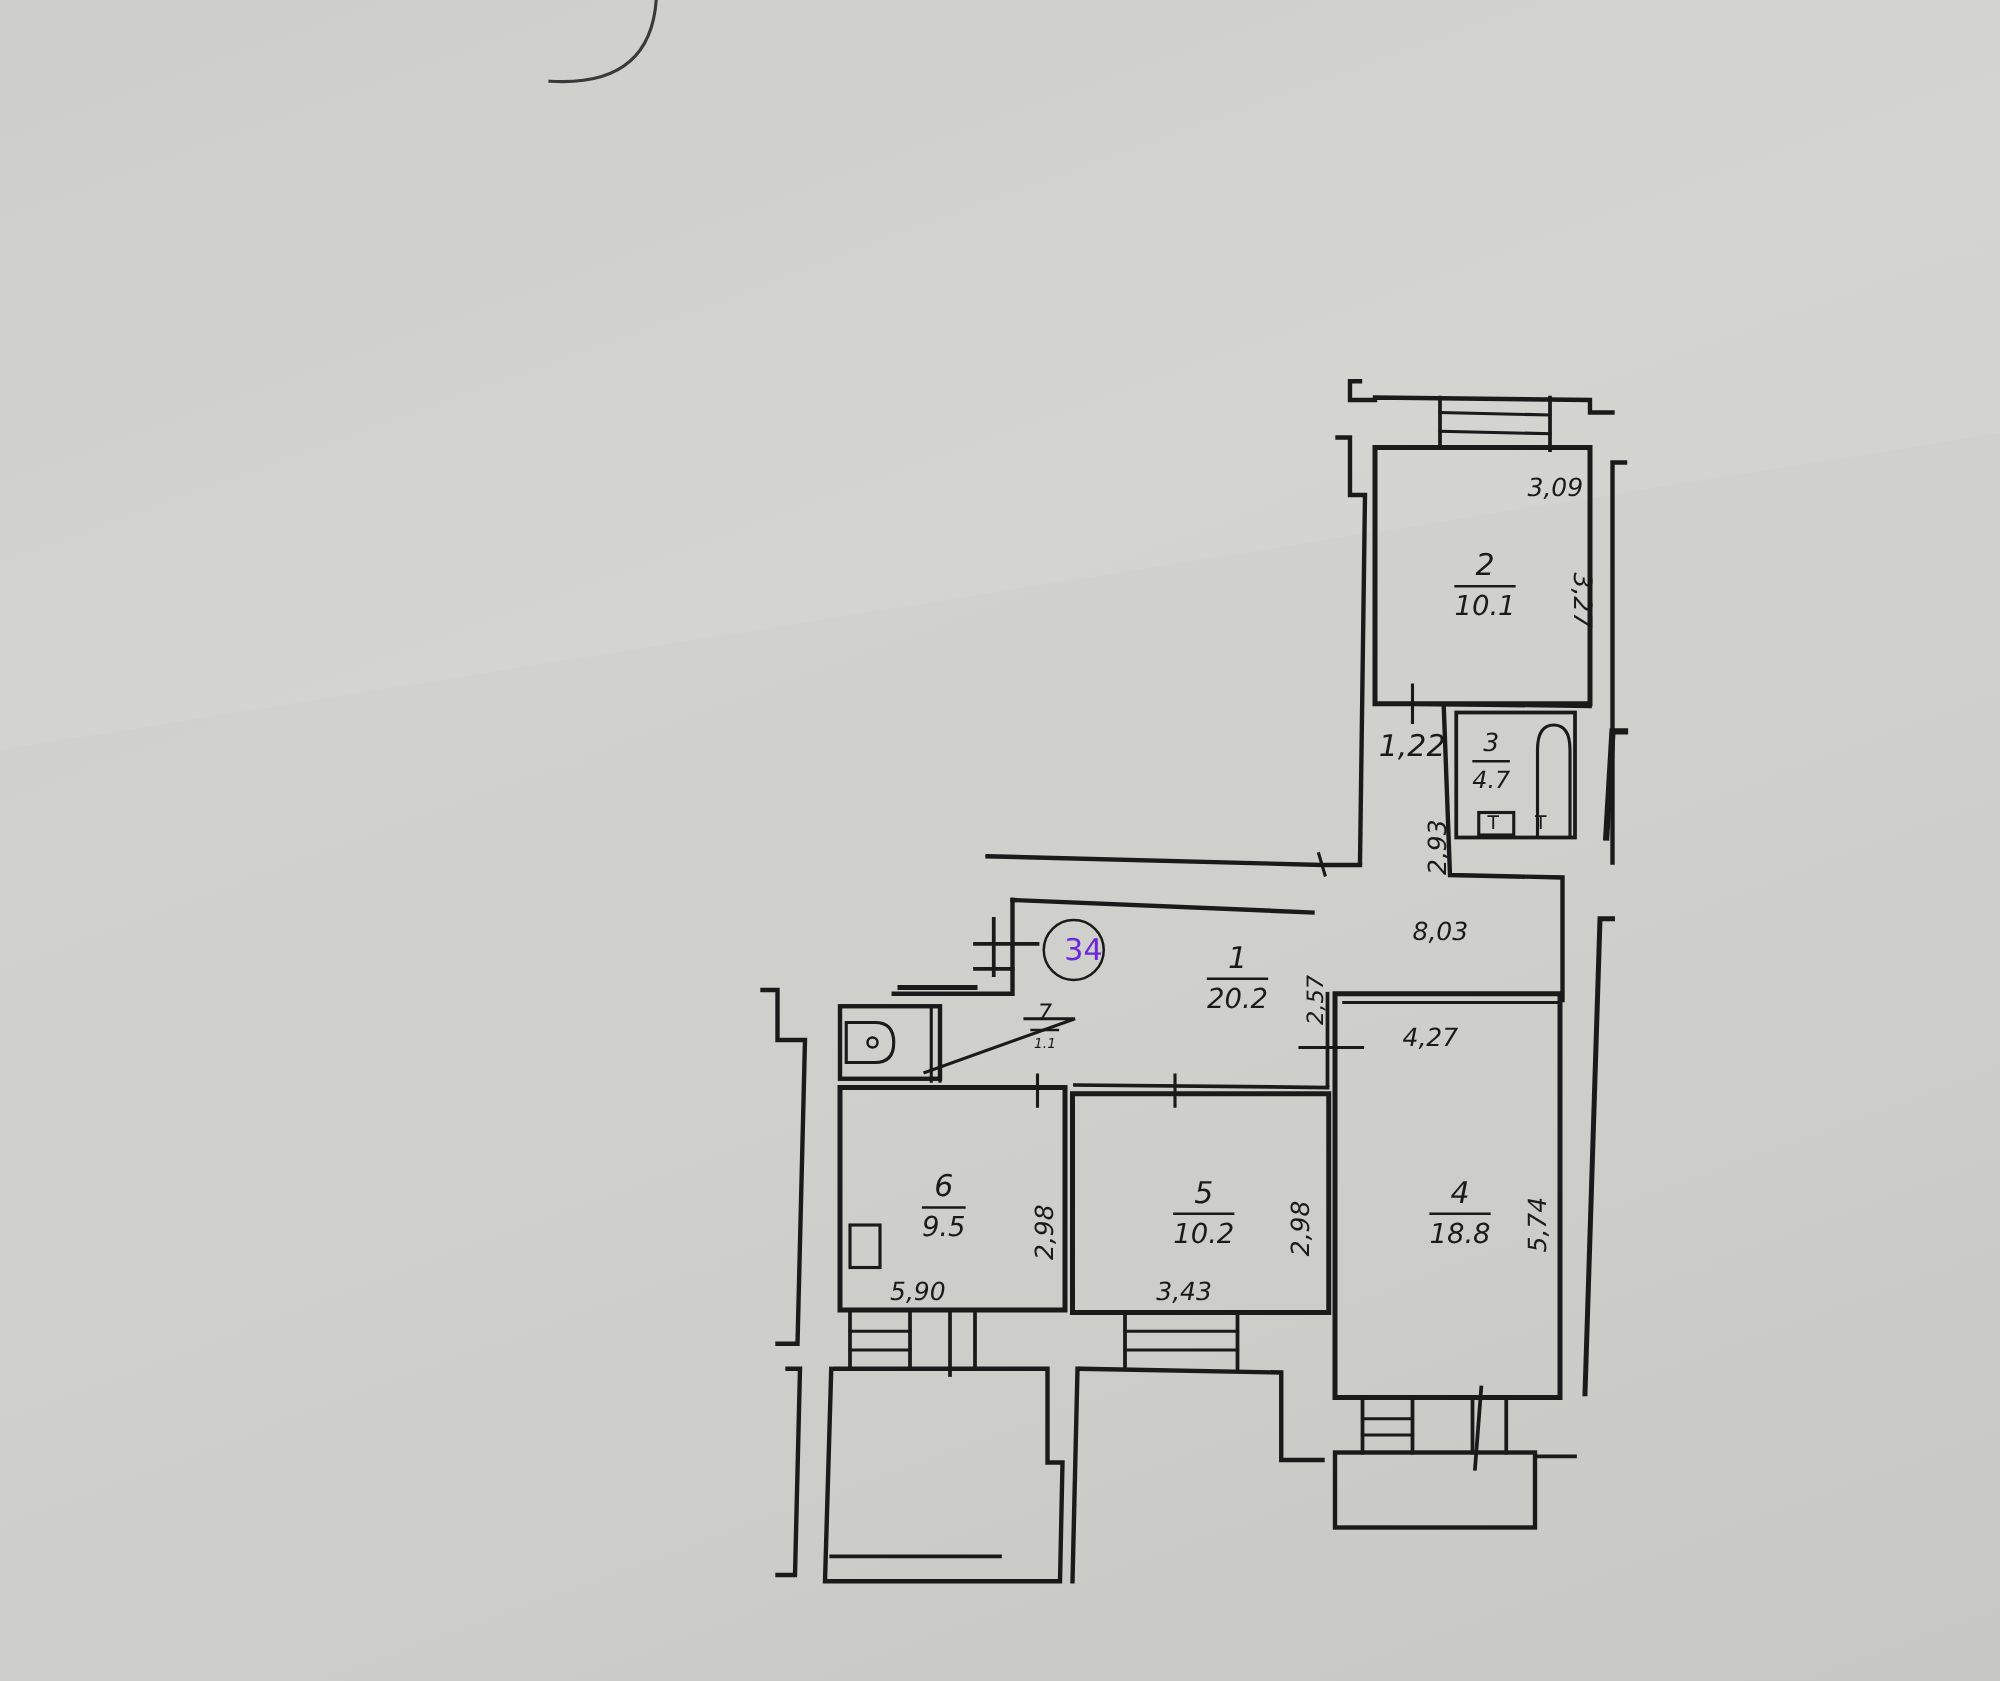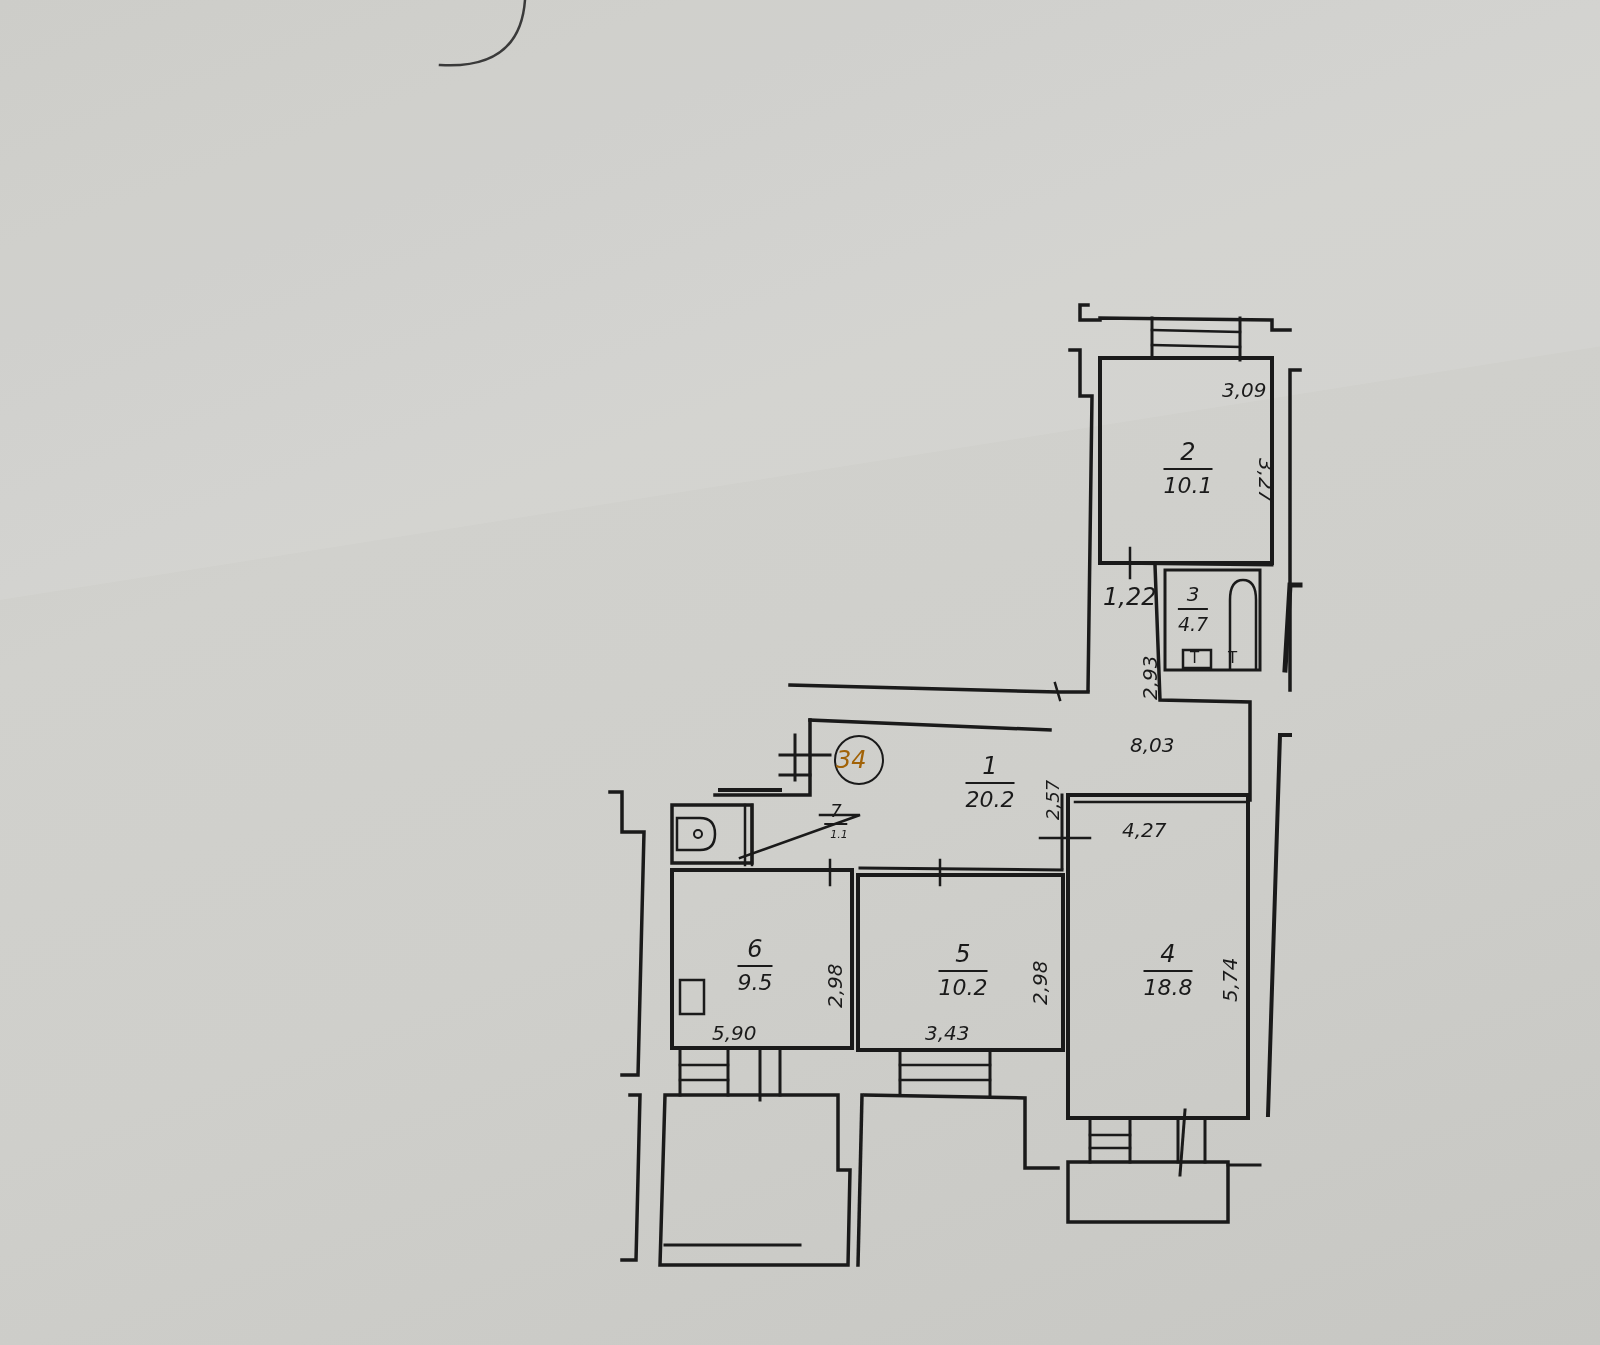--- a/index.html
+++ b/index.html
@@ -5,26 +5,26 @@
   html,body{margin:0;padding:0;}
   body{width:1600px;height:1345px;overflow:hidden;position:relative;
        background:linear-gradient(160deg,#c9c9c5 0%,#d1d1cd 35%,#cfcfcb 60%,#c7c7c3 100%);
        font-family:"DejaVu Sans",sans-serif;}
   .fold{position:absolute;background:rgba(255,255,255,0.08);}
   svg{position:absolute;left:0;top:0;}
   .lbl{position:absolute;font-family:"DejaVu Sans",sans-serif;font-style:italic;color:#1a1a1a;
        white-space:nowrap;line-height:1;}
   .room{position:absolute;text-align:center;transform:translate(-50%,0);}
   .room .num{font-size:24px;font-style:italic;display:block;padding:0 6px 2px;border-bottom:2.5px solid #1a1a1a;color:#1a1a1a;}
-  .room .area{font-size:22px;font-style:italic;display:block;padding-top:3px;color:#1a1a1a;text-align:right;}
+  .room .area{font-size:22px;font-style:italic;display:block;padding-top:3px;color:#1a1a1a;}
   .dim{font-size:20px;}
   .rot{transform-origin:left top;transform:rotate(90deg);}
   .rotn{transform-origin:left top;transform:rotate(-90deg);}
   .apt{position:absolute;width:46px;height:46px;border:2.5px solid #1a1a1a;border-radius:50%;
-       display:flex;align-items:center;justify-content:flex-start;font-size:24px;font-style:italic;color:#a16207;}
+       display:flex;align-items:center;justify-content:flex-end;font-size:24px;color:#6d28d9;}
 </style>
 </head>
 <body>
 
 <div class="fold" style="left:0;top:0;width:1600px;height:600px;transform:skewY(-9deg);transform-origin:0 600px;"></div>
 
 <svg width="1600" height="1345" viewBox="0 0 1600 1345">
   <g stroke="#1a1a1a" stroke-width="4" fill="none" stroke-linecap="square">
 
     <path d="M525 0 Q520 70 440 65" stroke-width="2.5" stroke="#3a3a3a"></path>

